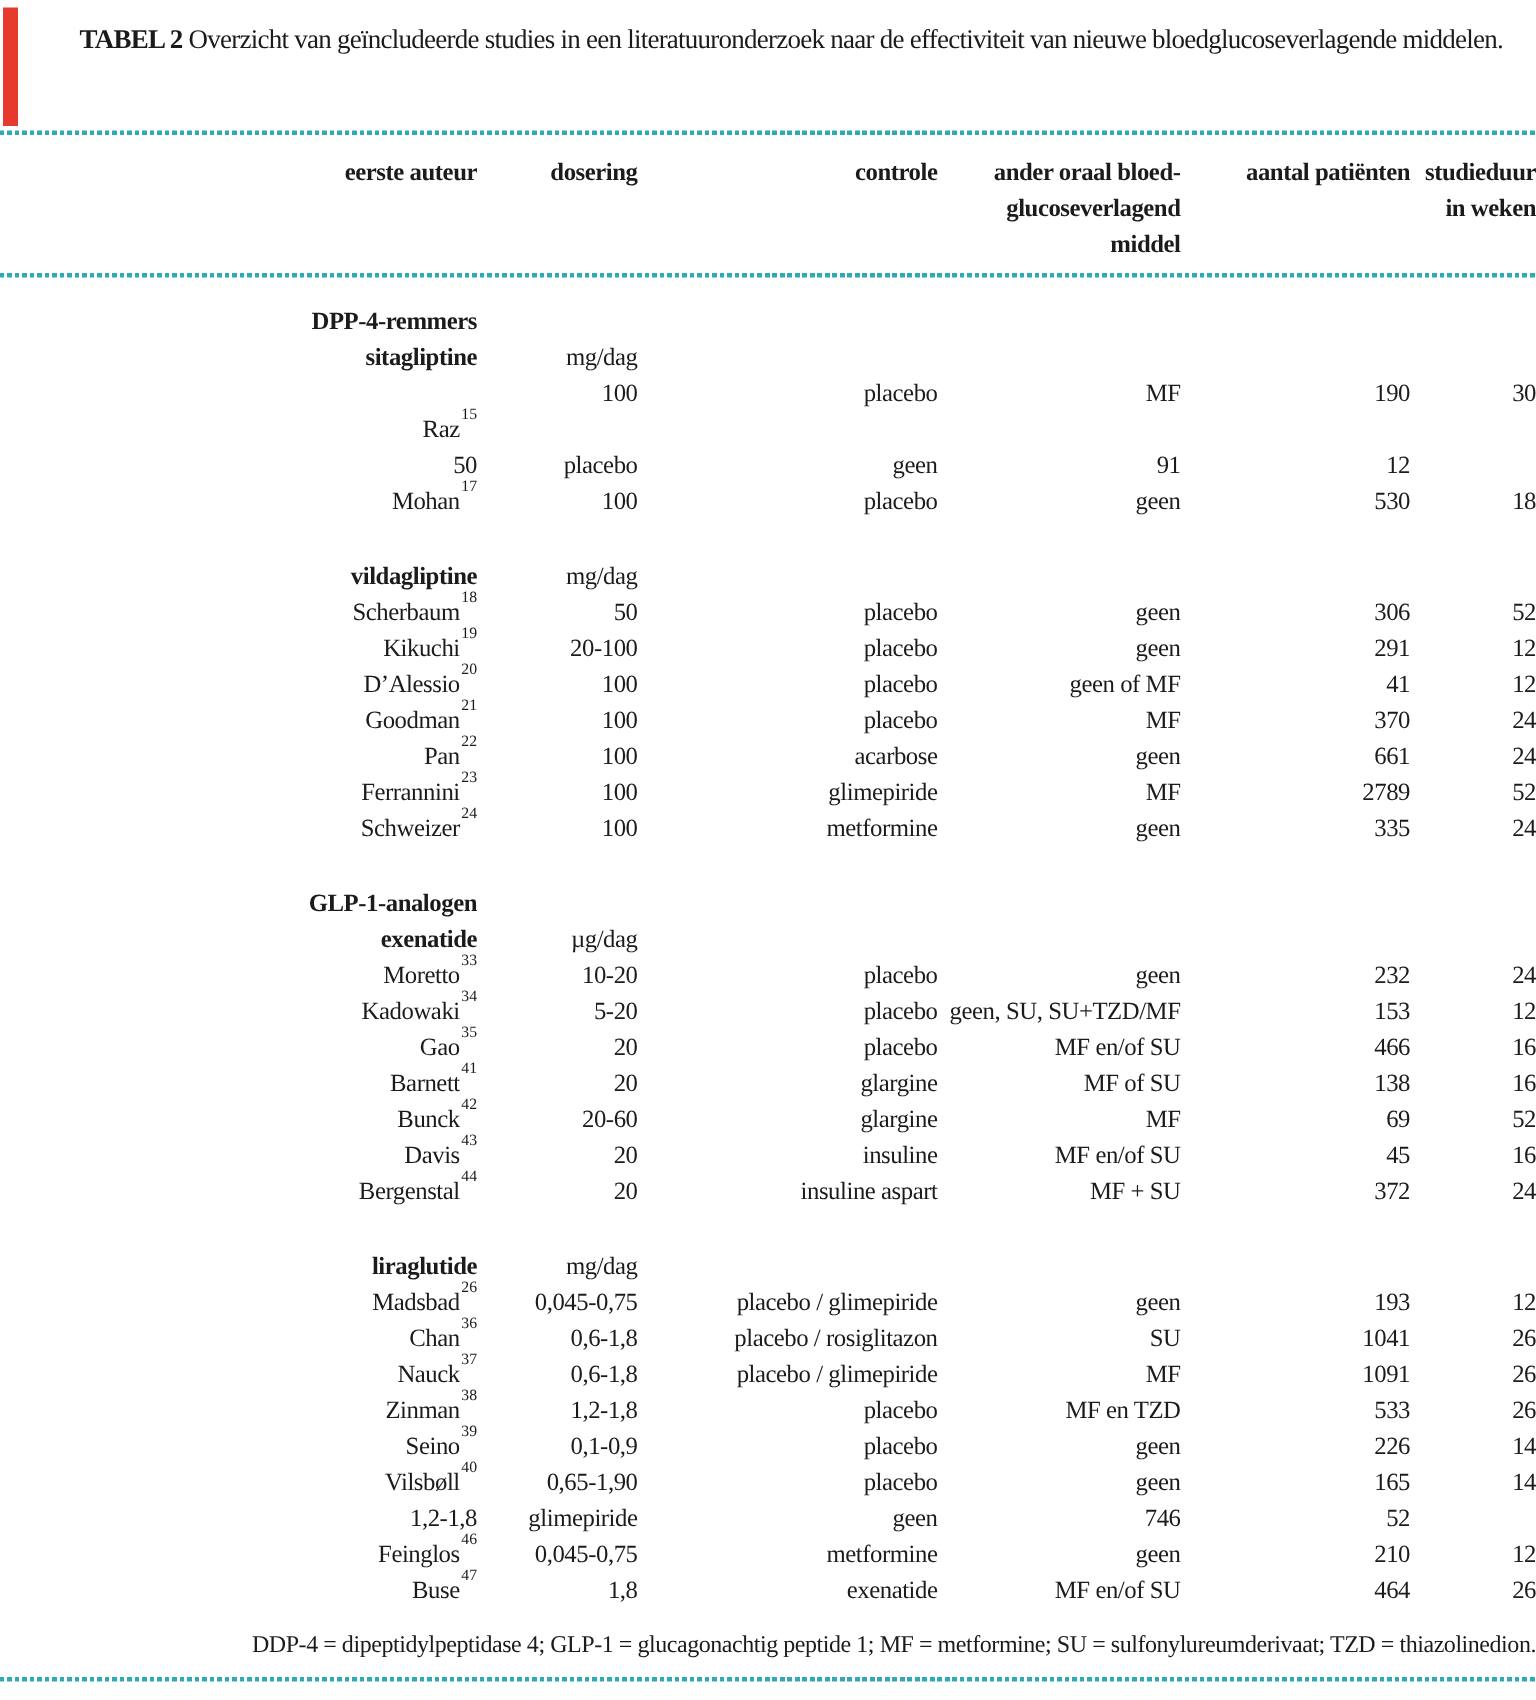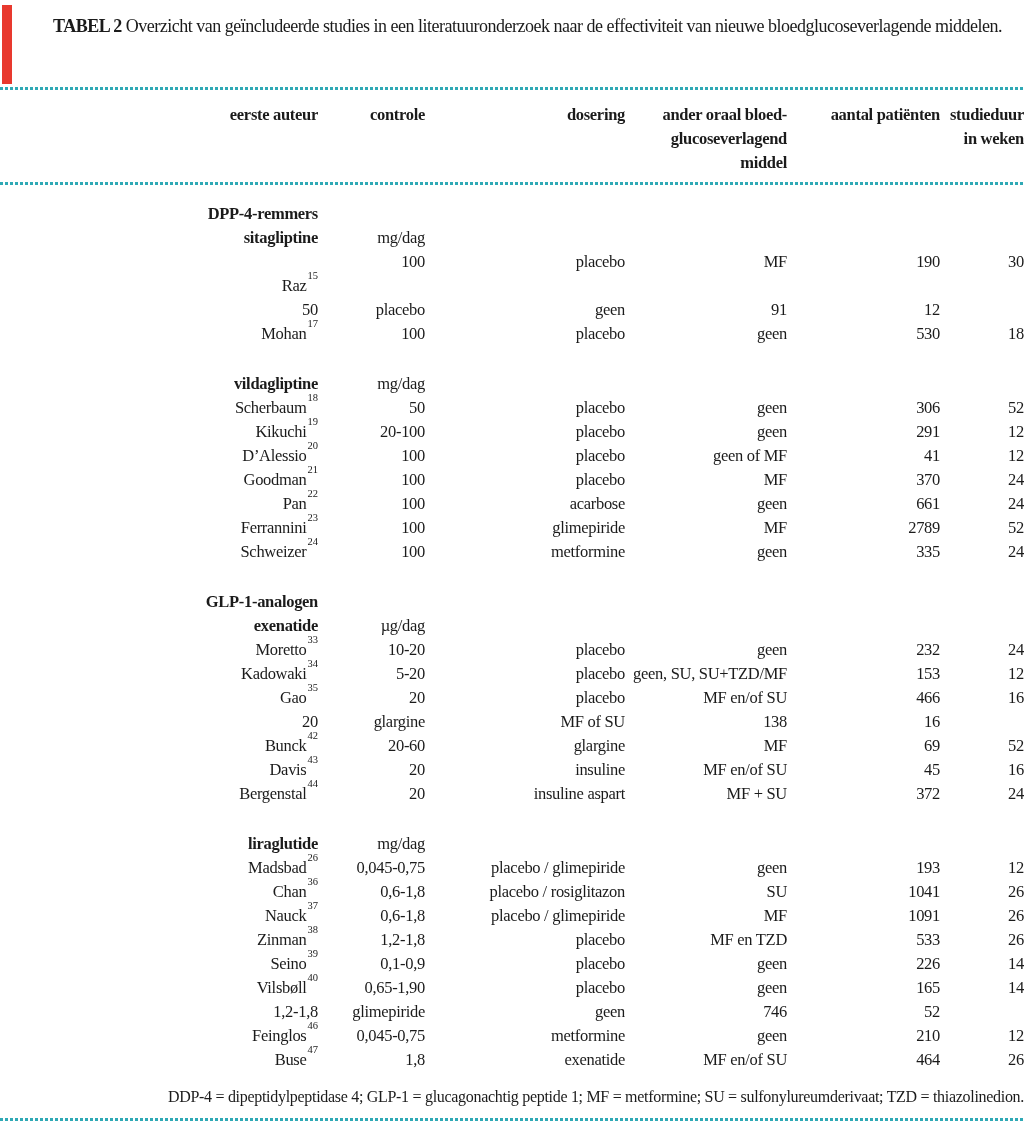--- a/index.html
+++ b/index.html
@@ -71,22 +71,22 @@
 
   <div class="title-wrap">
     <span class="title-label">TABEL 2</span>
     <span>Overzicht van geïncludeerde studies in een literatuuronderzoek naar de effectiviteit van nieuwe bloedglucoseverlagende middelen.</span>
   </div>
 
   <div class="rule"></div>
 
   <div class="thead grid">
     <div class="hcell first">eerste auteur</div>
+    <div class="hcell">dosering</div>
     <div class="hcell">controle</div>
-    <div class="hcell">dosering</div>
     <div class="hcell">ander oraal bloed-
 glucoseverlagend
 middel</div>
     <div class="hcell">aantal patiënten</div>
     <div class="hcell">studieduur
 in weken</div>
   </div>
 
   <div class="rule"></div>
 
@@ -238,20 +238,21 @@
       </div>
       <div class="trow grid">
         <div class="cell author"><span>Gao</span><sup>35</sup></div>
         <div class="cell">20</div>
         <div class="cell">placebo</div>
         <div class="cell">MF en/of SU</div>
         <div class="cell">466</div>
         <div class="cell">16</div>
       </div>
       <div class="trow grid">
+        <div class="cell author"><span>Barnett</span><sup>41</sup></div>
         <div class="cell">20</div>
         <div class="cell">glargine</div>
         <div class="cell">MF of SU</div>
         <div class="cell">138</div>
         <div class="cell">16</div>
       </div>
       <div class="trow grid">
         <div class="cell author"><span>Bunck</span><sup>42</sup></div>
         <div class="cell">20-60</div>
         <div class="cell">glargine</div>

